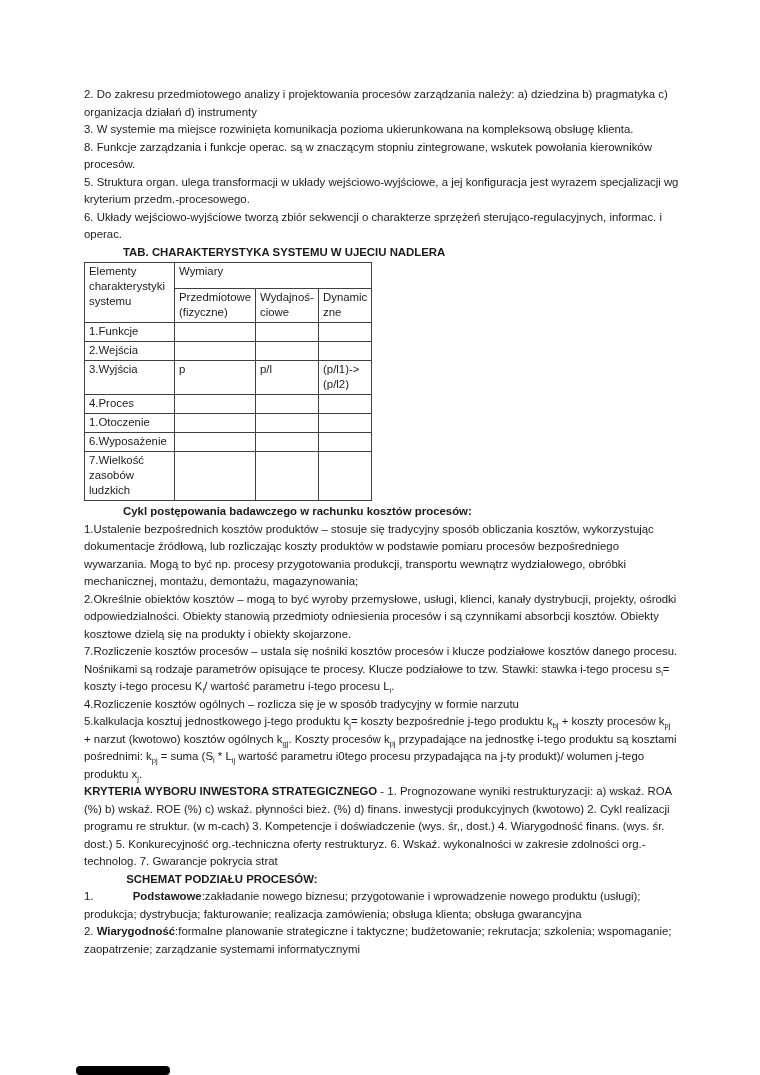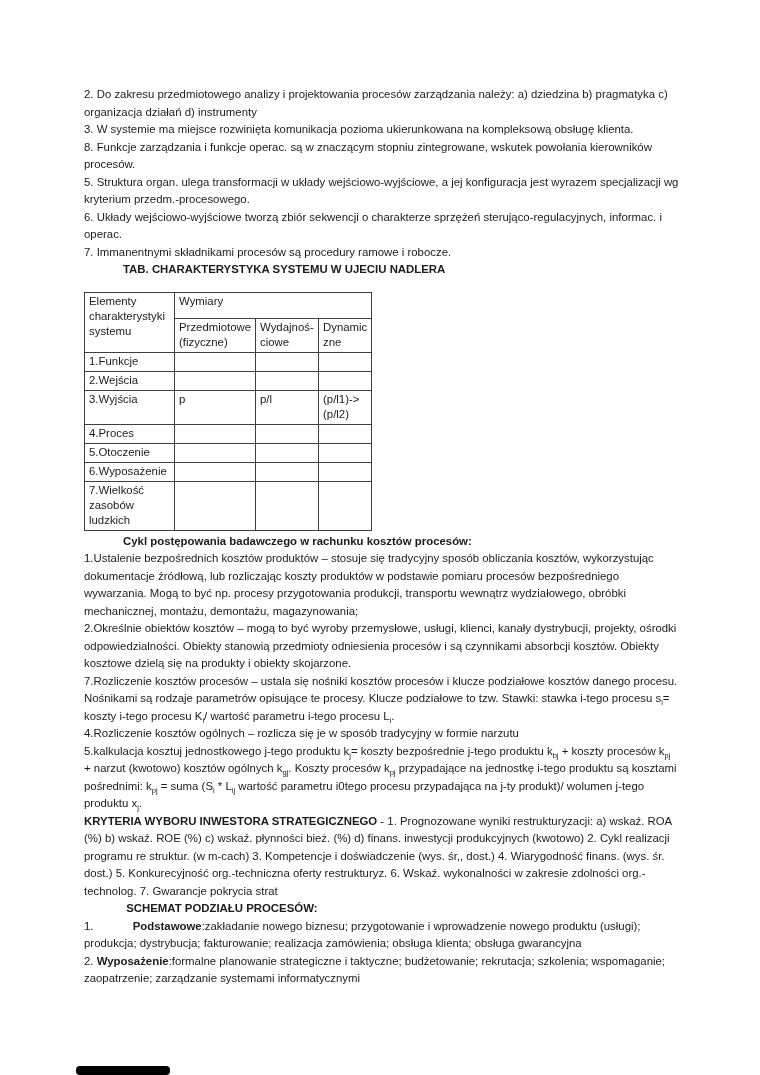--- a/index.html
+++ b/index.html
@@ -14,21 +14,21 @@
     font-size:11.4px;line-height:17.5px;
   }
   p{margin:0;padding:0;}
   .bold{font-weight:700;margin-left:39px;}
   sub{font-size:7.5px;line-height:0;}
   .pre{white-space:pre-wrap;}
 
   
   table.syst{
     border-collapse:collapse;table-layout:fixed;width:287px;
-    margin:13px 0 2px 0;
+    margin:1px 0 2px 0;
     font-size:11.4px;line-height:15px;
   }
   table.syst td{
     border:1px solid #3f3f3f;vertical-align:top;
     padding:1px 3px 2px 4px;
     overflow:hidden;word-break:break-word;overflow-wrap:anywhere;
   }
   td.hdr{word-break:break-all;}
   tr.group-row{height:26px;}
   tr.subhead-row{height:33px;}
@@ -45,21 +45,20 @@
 <div class="page">
   <div class="content">
 
     <div>
 
     <p>2. Do zakresu przedmiotowego analizy i projektowania procesów zarządzania należy: a) dziedzina b) pragmatyka c) organizacja działań d) instrumenty</p>
         <p>3. W systemie ma miejsce rozwinięta komunikacja pozioma ukierunkowana na kompleksową obsługę klienta.</p>
         <p>8. Funkcje zarządzania i funkcje operac. są w znaczącym stopniu zintegrowane, wskutek powołania kierowników procesów.</p>
         <p>5. Struktura organ. ulega transformacji w układy wejściowo-wyjściowe, a jej konfiguracja jest wyrazem specjalizacji wg kryterium przedm.-procesowego.</p>
         <p>6. Układy wejściowo-wyjściowe tworzą zbiór sekwencji o charakterze sprzężeń sterująco-regulacyjnych, informac. i operac.</p>
-        <p>7. Immanentnymi składnikami procesów są procedury ramowe i robocze.</p>
       </div>
 
     <p class="bold">TAB. CHARAKTERYSTYKA SYSTEMU W UJECIU NADLERA</p>
 
     <table class="syst">
       <colgroup>
         <col style="width:90px">
           <col style="width:81px">
           <col style="width:63px">
           <col style="width:53px">
@@ -100,21 +99,21 @@
           </tr>
 
           <tr>
             <td>4.Proces</td>
             <td></td>
             <td></td>
             <td></td>
           </tr>
 
           <tr>
-            <td>5.Otoczenie</td>
+            <td>1.Otoczenie</td>
             <td></td>
             <td></td>
             <td></td>
           </tr>
 
           <tr>
             <td>6.Wyposażenie</td>
             <td></td>
             <td></td>
             <td></td>
@@ -138,19 +137,19 @@
         <p><span>4.Rozliczenie kosztów ogólnych – rozlicza się je w sposób tradycyjny w formie narzutu</span></p>
         <p><span>5.kalkulacja kosztuj jednostkowego j-tego produktu k</span><sub>j</sub><span>= koszty bezpośrednie j-tego produktu k</span><sub>bj</sub><span> + koszty procesów k</span><sub>pj</sub><span> + narzut (kwotowo) kosztów ogólnych k</span><sub>gj</sub><span>. Koszty procesów k</span><sub>pj</sub><span> przypadające na jednostkę i-tego produktu są kosztami pośrednimi: k</span><sub>pj</sub><span> = suma (S</span><sub>i</sub><span> * L</span><sub>ij</sub><span> wartość parametru i0tego procesu przypadająca na j-ty produkt)/ wolumen j-tego produktu x</span><sub>j</sub><span>.</span></p>
       </div>
 
     <p><span style="font-weight: 700;">KRYTERIA WYBORU INWESTORA STRATEGICZNEGO</span><span> - 1. Prognozowane wyniki restrukturyzacji: a) wskaź. ROA (%) b) wskaź. ROE (%) c) wskaź. płynności bież. (%) d) finans. inwestycji produkcyjnych (kwotowo) 2. Cykl realizacji programu re struktur. (w m-cach) 3. Kompetencje i doświadczenie (wys. śr,, dost.) 4. Wiarygodność finans. (wys. śr. dost.) 5. Konkurecyjność org.-techniczna oferty restrukturyz. 6. Wskaź. wykonalności w zakresie zdolności org.-technolog. 7. Gwarancje pokrycia strat</span></p>
 
     <p class="bold pre"> SCHEMAT PODZIAŁU PROCESÓW:</p>
     <div>
 
     <p><span>1. </span><span style="font-weight: 700; padding-left: 36px;">Podstawowe</span><span>:zakładanie nowego biznesu; przygotowanie i wprowadzenie nowego produktu (usługi); produkcja; dystrybucja; fakturowanie; realizacja zamówienia; obsługa klienta; obsługa gwarancyjna</span></p>
-        <p><span>2. </span><span style="font-weight: 700;">Wyposażenie</span><span>:formalne planowanie strategiczne i taktyczne; budżetowanie; rekrutacja; szkolenia; wspomaganie; zaopatrzenie; zarządzanie systemami informatycznymi</span></p>
+        <p><span>2. </span><span style="font-weight: 700;">Wiarygodność</span><span>:formalne planowanie strategiczne i taktyczne; budżetowanie; rekrutacja; szkolenia; wspomaganie; zaopatrzenie; zarządzanie systemami informatycznymi</span></p>
       </div>
 
   </div>
 
   <div class="bottom-bar"></div>
 </div>
 
 </body></html>

